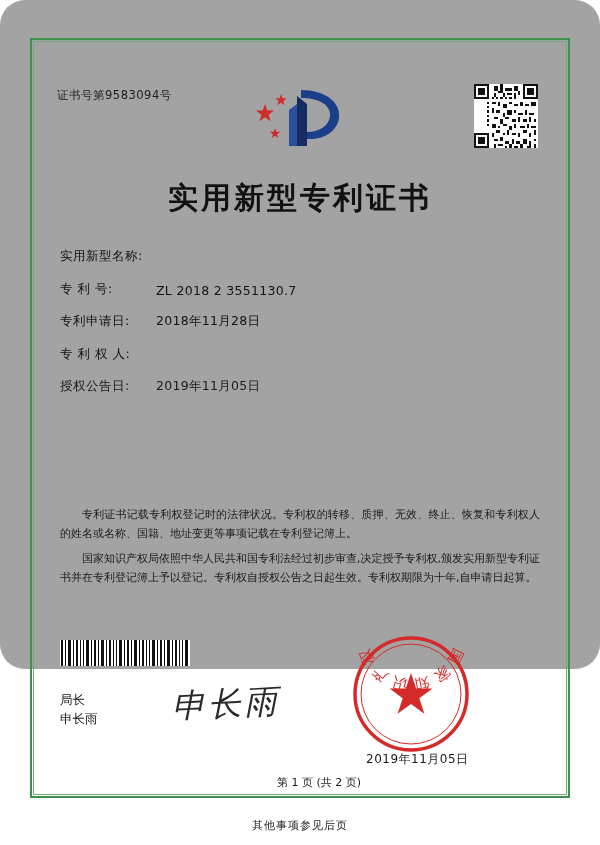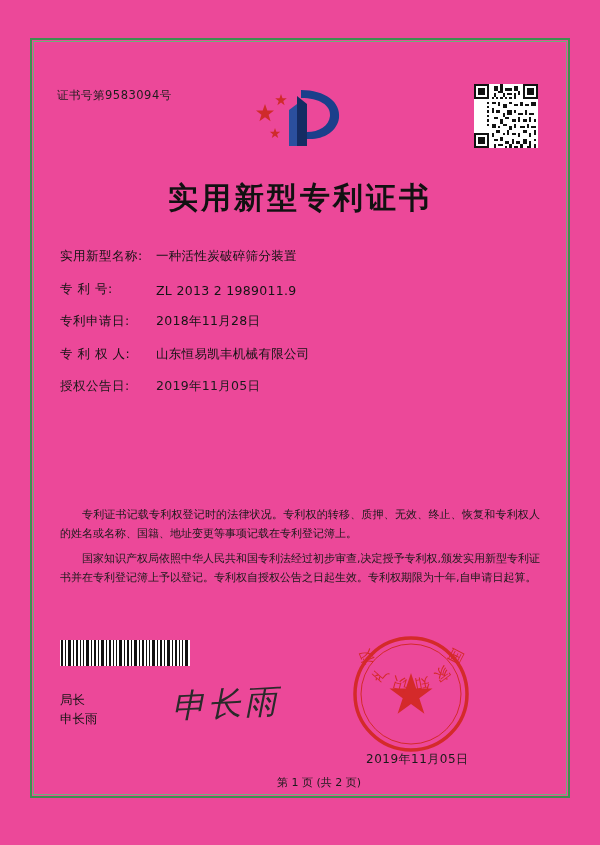--- a/index.html
+++ b/index.html
@@ -13,22 +13,23 @@
     font-family: "Liberation Sans", sans-serif;
     color: #1a1a1a;
     position: relative;
     overflow: hidden;
   }
 
   .page {
     position: absolute;
     left: 0; top: 0;
     width: 600px;
-    height: 845px;
-    background: #ec4899;
+    height: 669px;
+    background: #a3a3a3;
+    border-radius: 25px;
   }
 
   
   .border-outer {
     position: absolute;
     left: 30px;
     top: 38px;
     width: 540px;
     height: 760px;
     border: 2px solid #3f8f4f;
@@ -365,37 +366,35 @@
       </g>
     </svg>
   </div>
 
   <div class="title">实用新型专利证书</div>
 
   <div class="fields">
 
     <div class="field-row">
       <div class="field-label">实用新型名称:</div>
-      <div class="field-value">一种活性炭破碎筛分装置</div>
     </div>
 
 
     <div class="field-row">
       <div class="field-label">专 利 号:</div>
-      <div class="field-value">ZL 2013 2 1989011.9</div>
+      <div class="field-value">ZL 2018 2 3551130.7</div>
     </div>
 
     <div class="field-row">
       <div class="field-label">专利申请日:</div>
       <div class="field-value">2018年11月28日</div>
     </div>
 
     <div class="field-row">
       <div class="field-label">专 利 权 人:</div>
-      <div class="field-value">山东恒易凯丰机械有限公司</div>
     </div>
 
 
     <div class="row-announce">
       <div class="announce-left">
         <div class="field-label">授权公告日:</div>
         <div class="field-value">2019年11月05日</div>
       </div>
     </div>
 
@@ -466,14 +465,15 @@
         <path id="sealArc" d="M 59,117 m -44,0 a 44,44 0 1,1 88,0" transform="rotate(180 59 59)"></path>
       </defs>
       <text font-family="DejaVu Sans, sans-serif" font-size="15" fill="#d42a2a" letter-spacing="5">
         <textPath href="#sealArc" startOffset="8%">国家知识产权局</textPath>
       </text>
     </svg>
   </div>
   <div class="seal-date">2019年11月05日</div>
 
   <div class="page-num">第 1 页 (共 2 页)</div>
+  <div class="footer-note">其他事项参见后页</div>
 
 </div>
 
 </body></html>

